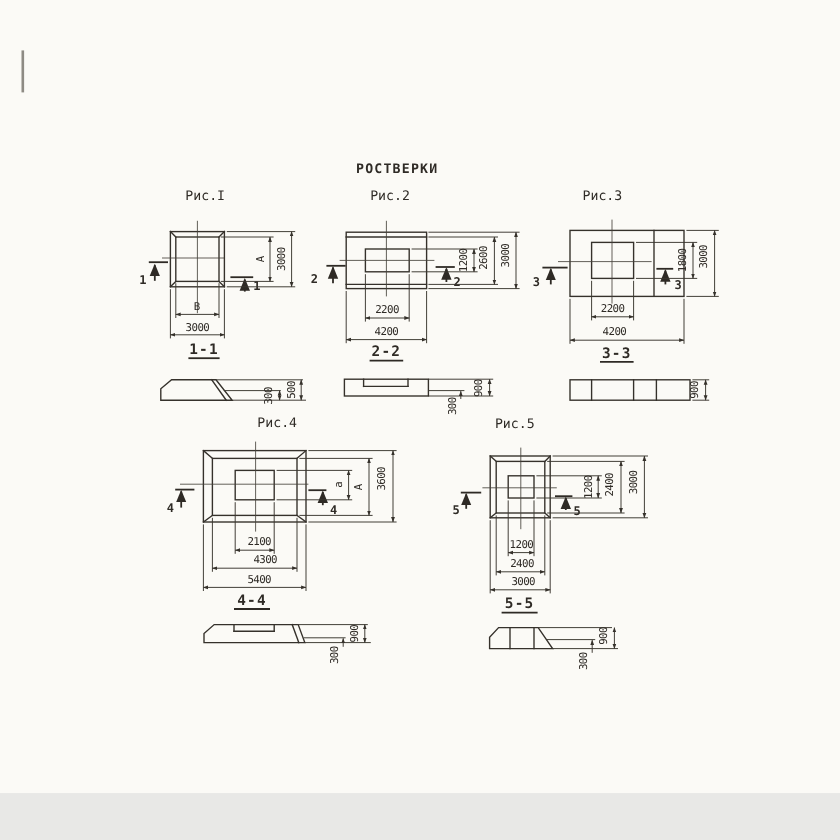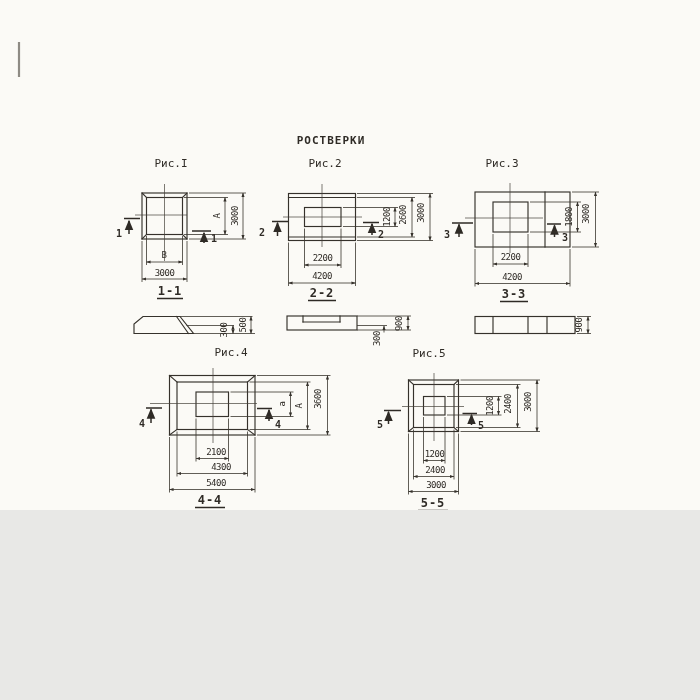--- a/index.html
+++ b/index.html
@@ -1,17 +1,17 @@
 <!DOCTYPE html>
 <html><head>
 <meta charset="utf-8">
 <style>
   html,body{margin:0;padding:0;background:#e8e8e6;}
   .sheet{
-    position:relative;width:700px;height:510px;margin:0 auto;
+    position:relative;width:700px;height:661px;margin:0 auto;
     background:#fbfaf6;overflow:hidden;
     font-family:"DejaVu Sans Mono", monospace;
   }
   svg{position:absolute;left:0;top:0;}
   .ln{stroke:#35312b;stroke-width:1.15;fill:none;stroke-linecap:square;}
   .thin{stroke:#45413a;stroke-width:0.7;}
   .dim{stroke:#3a362f;stroke-width:0.8;fill:none;}
   .cut{stroke:#2e2a25;stroke-width:1.5;fill:none;}
   .ul{stroke:#2e2a25;stroke-width:1.5;}
   text{fill:#2f2b26;}

